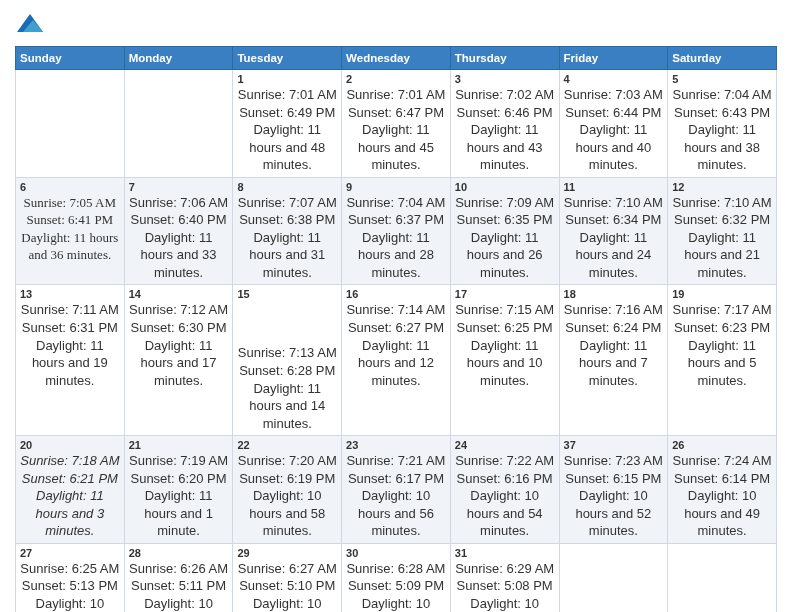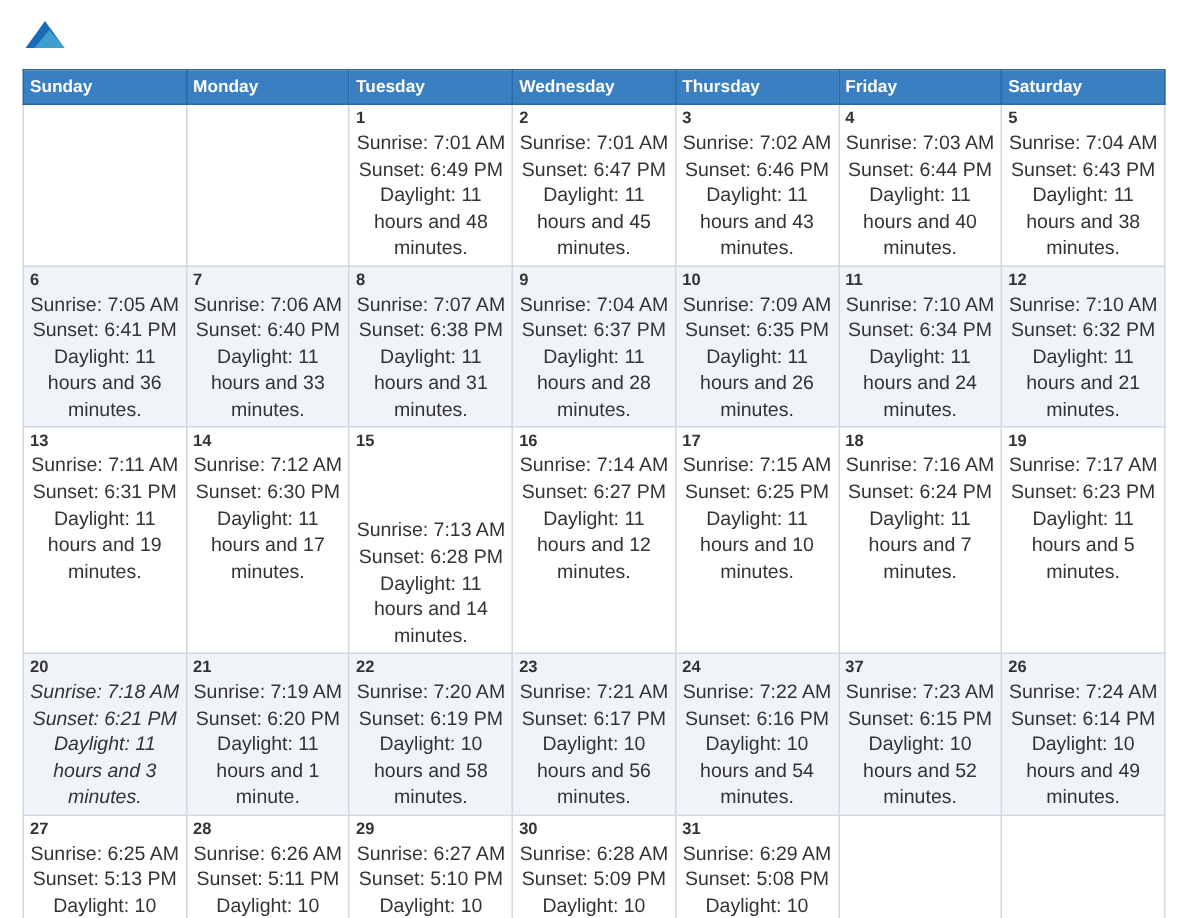--- a/index.html
+++ b/index.html
@@ -159,21 +159,21 @@
           <td>
             <span class="day-num">5</span>
             <div class="day-info" style="white-space: pre-line;">Sunrise: 7:04 AM
 Sunset: 6:43 PM
 Daylight: 11 hours and 38 minutes.</div>
           </td>
         </tr>
         <tr>
           <td>
             <span class="day-num">6</span>
-            <div class="day-info" style="white-space: pre-line;">Sunrise: 7:05 AM
+            <div class="day-info" style="white-space: pre-line; font-family: Liberation Serif, serif;">Sunrise: 7:05 AM
 Sunset: 6:41 PM
 Daylight: 11 hours and 36 minutes.</div>
           </td>
           <td>
             <span class="day-num">7</span>
             <div class="day-info" style="white-space: pre-line;">Sunrise: 7:06 AM
 Sunset: 6:40 PM
 Daylight: 11 hours and 33 minutes.</div>
           </td>
           <td>

